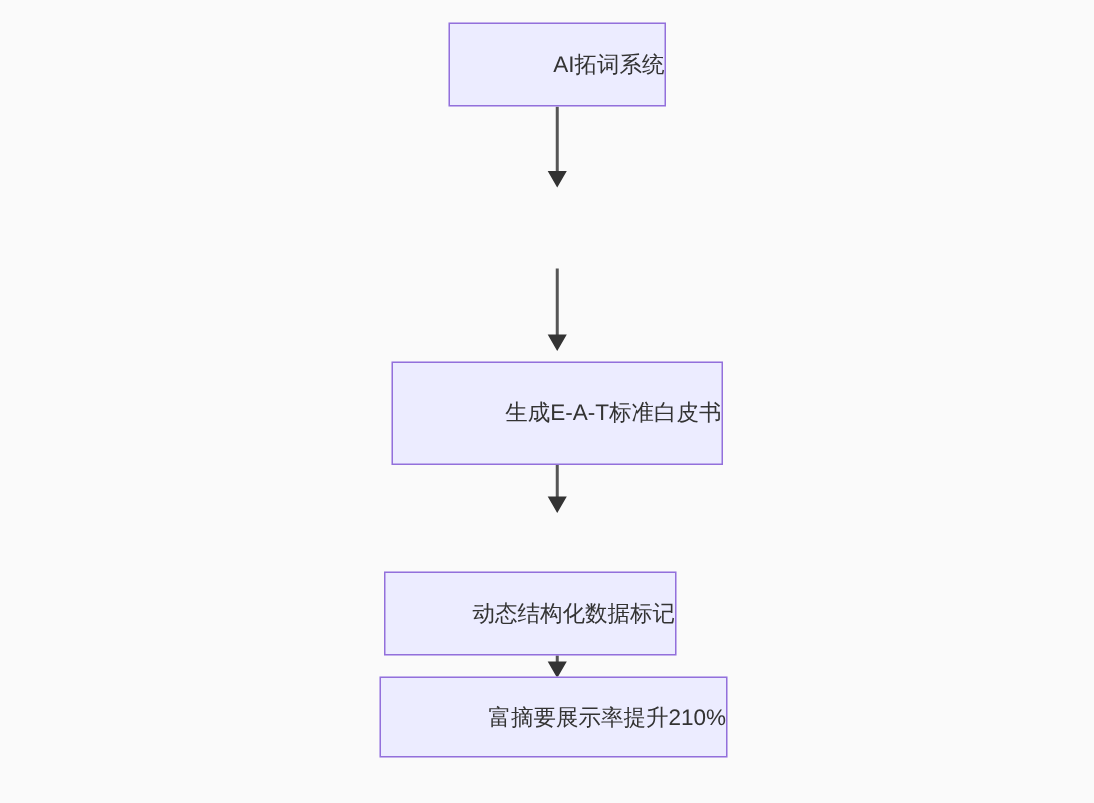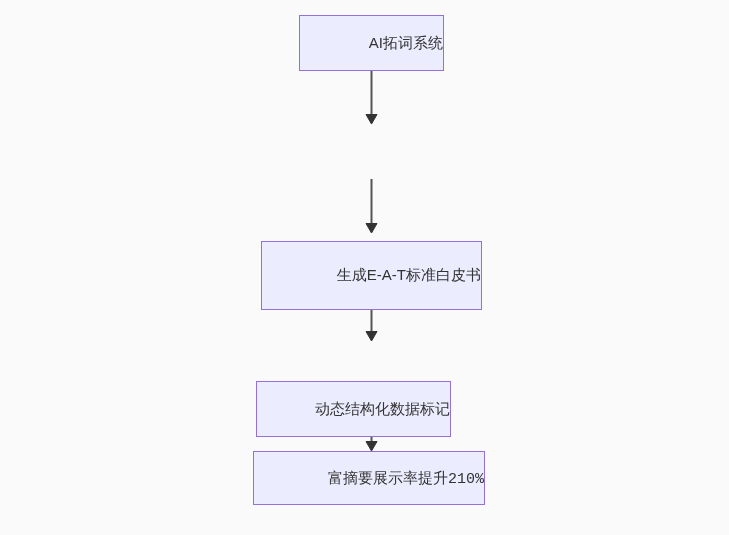--- a/index.html
+++ b/index.html
@@ -42,21 +42,21 @@
     display: flex;
     align-items: center;
     justify-content: flex-end;
     text-align: center;
     white-space: nowrap;
   }
   .n1 { left: 299px; top: 15px;  width: 145px; height: 56px; }
   .n2 { left: 276px; top: 124px; width: 190px; height: 55px; }
   .n3 { left: 261px; top: 241px; width: 221px; height: 69px; padding-left: 24px; }
   .n4 { left: 256px; top: 341px; width: 195px; height: 56px; margin-top: 40px; }
-  .n5 { left: 253px; top: 451px; width: 232px; height: 54px; font-family: Liberation Mono, monospace; }
+  .n5 { left: 253px; top: 451px; width: 232px; height: 54px; }
 </style>
 </head>
 <body>
 
 <div class="canvas">
 
   <svg class="edges" width="729" height="535" viewBox="0 0 729 535" xmlns="http://www.w3.org/2000/svg">
     <g>
       <line x1="371.5" y1="71" x2="371.5" y2="115"></line>
       <polygon points="371.5,124 366,114.5 377,114.5"></polygon>

